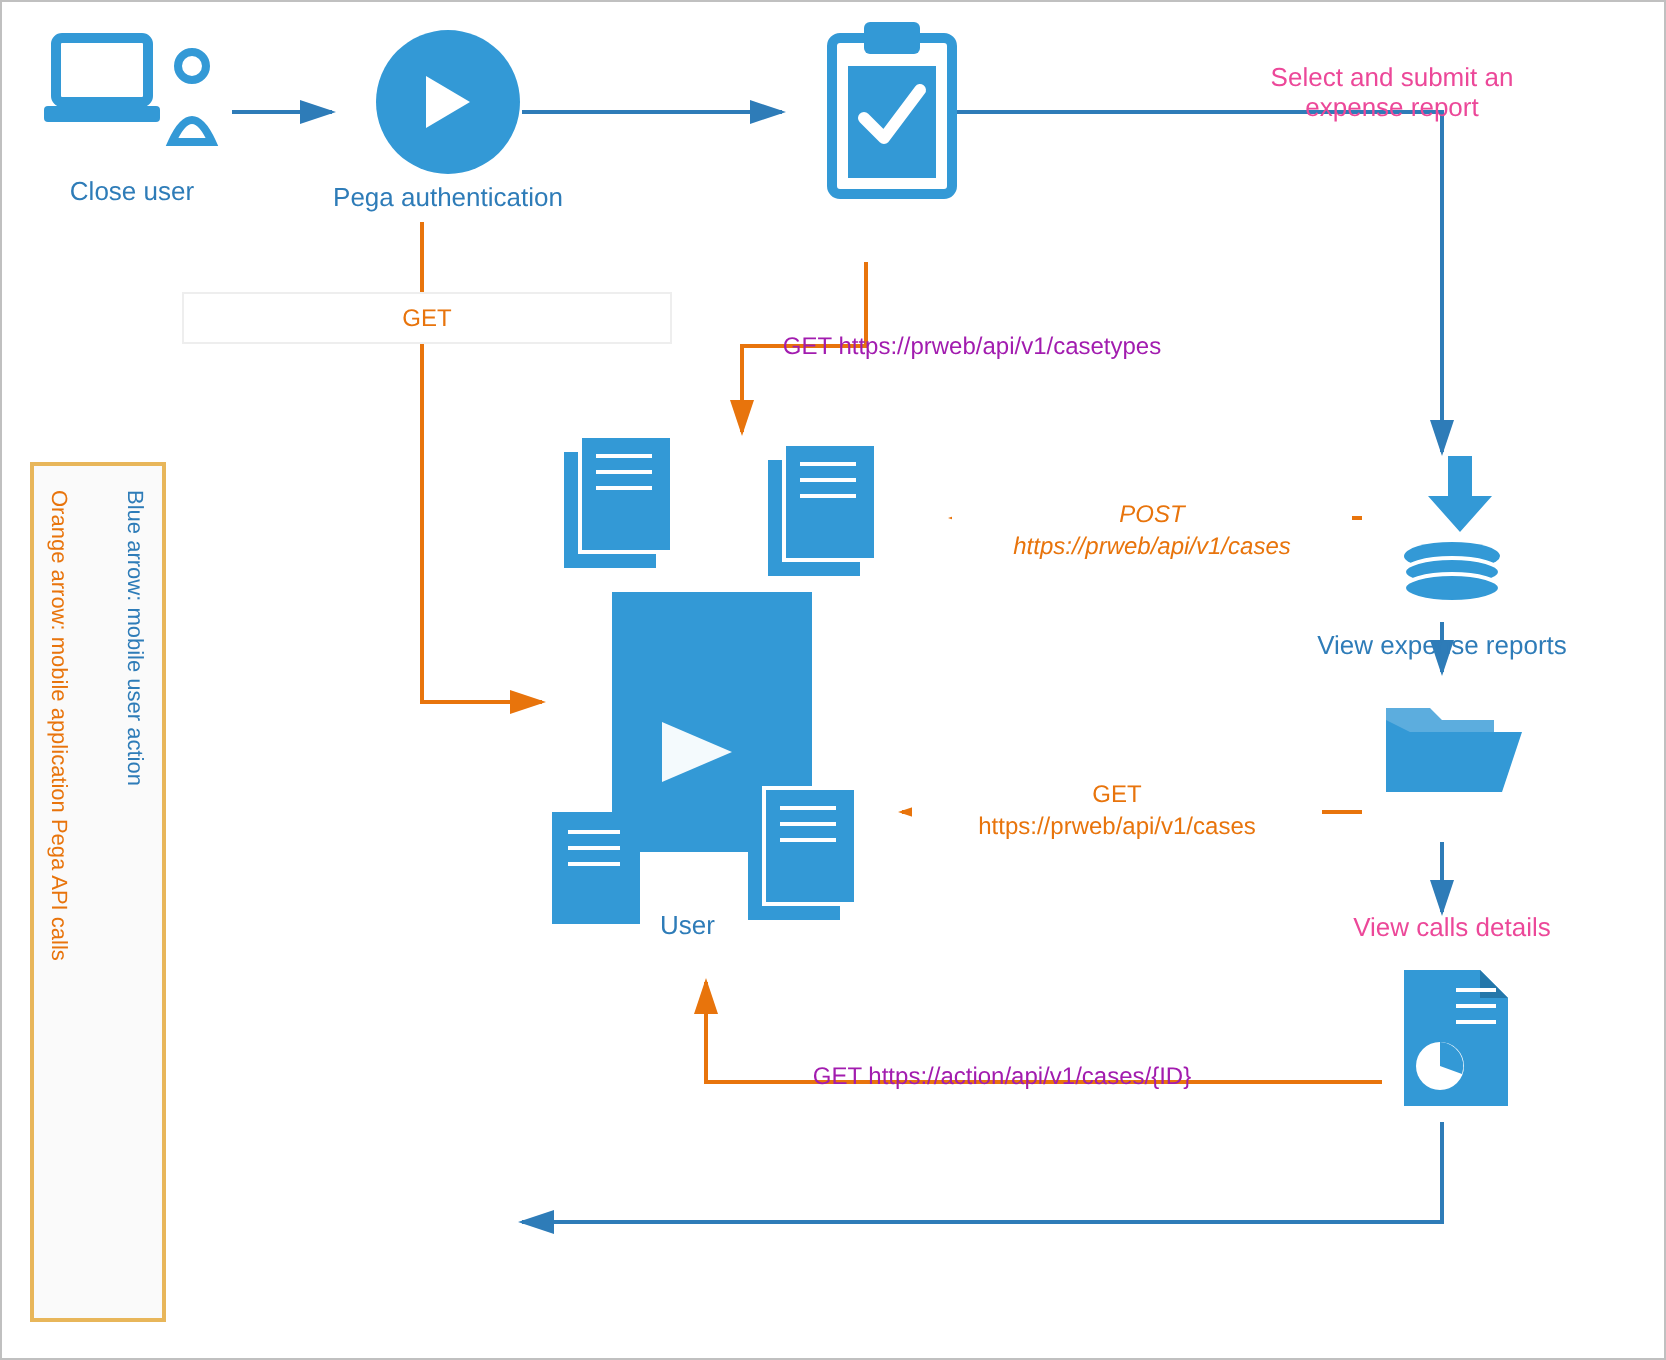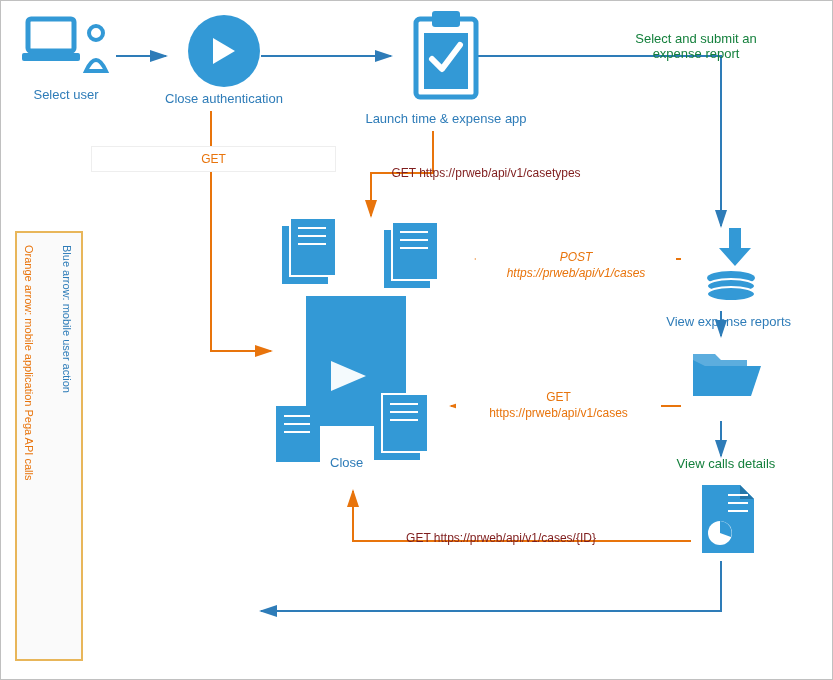--- a/index.html
+++ b/index.html
@@ -20,37 +20,37 @@
     position: absolute;
     text-align: center;
   }
   .node-label {
     color: #2e7cb8;
     font-size: 13px;
     margin-top: 4px;
   }
   .action-label {
     position: absolute;
-    color: #15803d;
+    color: #ec4899;
     font-size: 13px;
     text-align: center;
   }
   .api-label {
     position: absolute;
     color: #e8740c;
     font-size: 12px;
     text-align: center;
     background: #fff;
     border: 1px solid #eee;
     padding: 4px 6px;
     line-height: 1.35;
   }
   .api-label-nobox {
     position: absolute;
-    color: #7f1d1d;
+    color: #a21caf;
     font-size: 12px;
     text-align: center;
   }
   svg.arrows {
     position: absolute;
     left: 0; top: 0;
     width: 833px; height: 680px;
     pointer-events: none;
   }
   .blue-stroke { stroke: #2e7cb8; fill: none; }
@@ -126,40 +126,39 @@
 
   <div class="node" style="left:10px; top:10px; width:110px;">
     <svg width="88" height="68">
 
       <rect x="6" y="8" width="46" height="32" rx="3" fill="none" stroke="#3399d6" stroke-width="5"></rect>
       <rect x="0" y="42" width="58" height="8" rx="2" fill="#3399d6"></rect>
 
       <circle cx="74" cy="22" r="7" fill="none" stroke="#3399d6" stroke-width="4"></circle>
       <path d="M64 60 Q74 38 84 60 Z" fill="none" stroke="#3399d6" stroke-width="4"></path>
     </svg>
-    <div class="node-label">Select user</div>
+    <div class="node-label">Close user</div>
   </div>
 
   <div class="node" style="left:158px; top:14px; width:130px;">
     <div class="icon-circle">
       <svg width="30" height="30">
           <path d="M4 2 L26 15 L4 28 Z" fill="#fff"></path>
         </svg>
     </div>
-    <div class="node-label">Close authentication</div>
+    <div class="node-label">Pega authentication</div>
   </div>
 
   <div class="node" style="left:360px; top:6px; width:170px;">
     <svg width="80" height="96">
       <rect x="10" y="12" width="60" height="78" rx="4" fill="none" stroke="#3399d6" stroke-width="5"></rect>
       <rect x="26" y="4" width="28" height="16" rx="3" fill="#3399d6"></rect>
       <rect x="18" y="26" width="44" height="56" fill="#3399d6"></rect>
       <path d="M26 52 L36 62 L54 38" fill="none" stroke="#fff" stroke-width="6" stroke-linecap="round" stroke-linejoin="round"></path>
     </svg>
-    <div class="node-label">Launch time &amp; expense app</div>
   </div>
 
   <div class="action-label" style="left:620px; top:30px; width:150px;">Select and submit an expense report</div>
 
   <div class="api-label" style="left:90px; top:145px; width:245px;">
     <span>GET</span><br>
   </div>
 
   <div class="api-label-nobox" style="left:345px; top:165px; width:280px;">
     <span>GET</span>
@@ -173,21 +172,21 @@
   </div>
 
   <div class="api-label" style="left:455px; top:388px; width:205px; border:none; padding:0;">
     <span>GET</span><br>
     <span>https://prweb/api/v1/cases</span>
   </div>
 
   <div class="api-label-nobox" style="left:360px; top:530px; width:280px;">
     <span>GET</span>
     <span> </span>
-    <span>https://prweb/api/v1/cases/{ID}</span>
+    <span>https://action/api/v1/cases/{ID}</span>
   </div>
 
   <div class="node" style="left:275px; top:215px; width:190px; height:275px;">
     <svg width="190" height="255">
 
       <rect x="6" y="10" width="46" height="58" fill="#3399d6"></rect>
       <rect x="14" y="2" width="46" height="58" fill="#3399d6" stroke="#fff" stroke-width="2"></rect>
       <line x1="22" y1="12" x2="50" y2="12" stroke="#fff" stroke-width="2"></line>
       <line x1="22" y1="20" x2="50" y2="20" stroke="#fff" stroke-width="2"></line>
       <line x1="22" y1="28" x2="50" y2="28" stroke="#fff" stroke-width="2"></line>
@@ -205,24 +204,24 @@
       <line x1="8" y1="200" x2="34" y2="200" stroke="#fff" stroke-width="2"></line>
       <line x1="8" y1="208" x2="34" y2="208" stroke="#fff" stroke-width="2"></line>
       <line x1="8" y1="216" x2="34" y2="216" stroke="#fff" stroke-width="2"></line>
 
       <rect x="98" y="186" width="46" height="58" fill="#3399d6"></rect>
       <rect x="106" y="178" width="46" height="58" fill="#3399d6" stroke="#fff" stroke-width="2"></rect>
       <line x1="114" y1="188" x2="142" y2="188" stroke="#fff" stroke-width="2"></line>
       <line x1="114" y1="196" x2="142" y2="196" stroke="#fff" stroke-width="2"></line>
       <line x1="114" y1="204" x2="142" y2="204" stroke="#fff" stroke-width="2"></line>
     </svg>
-    <div class="node-label" style="position:absolute; left:54px; top:235px;">Close</div>
-  </div>
-
-  <div class="node" style="left:680px; top:225px; width:90px;text-align:right;">
+    <div class="node-label" style="position:absolute; left:54px; top:235px;">User</div>
+  </div>
+
+  <div class="node" style="left:680px; top:225px; width:90px;">
     <svg width="80" height="80">
       <path d="M38 2 L38 22 L28 22 L44 40 L60 22 L50 22 L50 2 Z" fill="#3399d6"></path>
       <ellipse cx="40" cy="52" rx="24" ry="7" fill="#3399d6"></ellipse>
       <ellipse cx="40" cy="60" rx="24" ry="7" fill="#3399d6" stroke="#fff" stroke-width="2"></ellipse>
       <ellipse cx="40" cy="68" rx="24" ry="7" fill="#3399d6" stroke="#fff" stroke-width="2"></ellipse>
     </svg>
     <div class="node-label" style="width:140px; margin-left:-30px;">View expense reports</div>
   </div>
 
   <div class="node" style="left:685px; top:345px; width:80px;">

